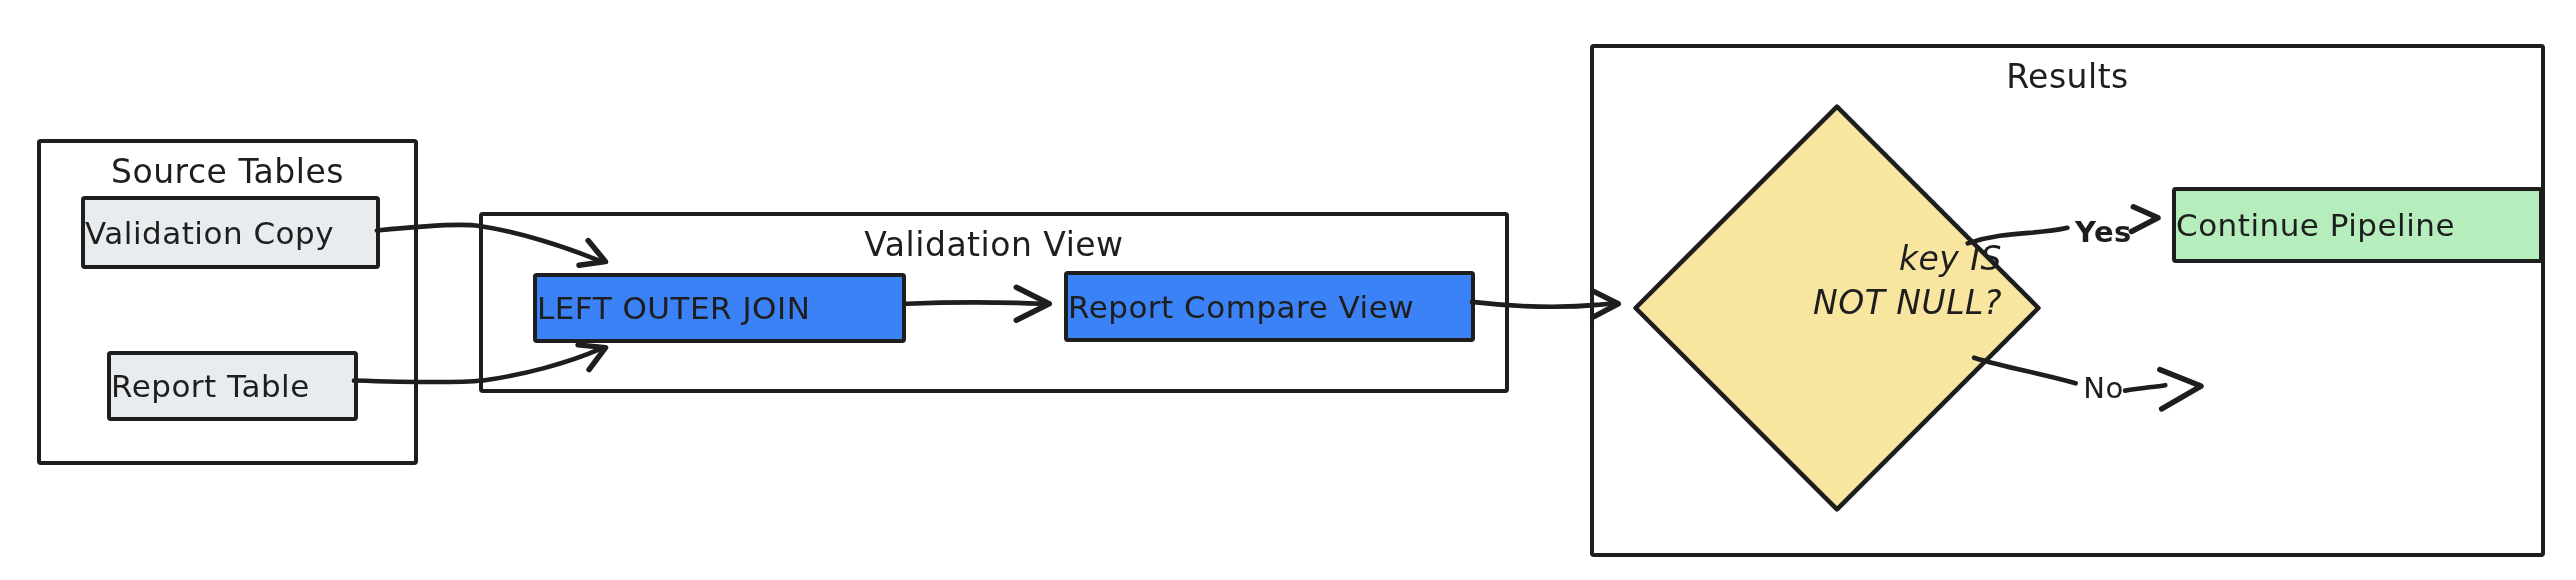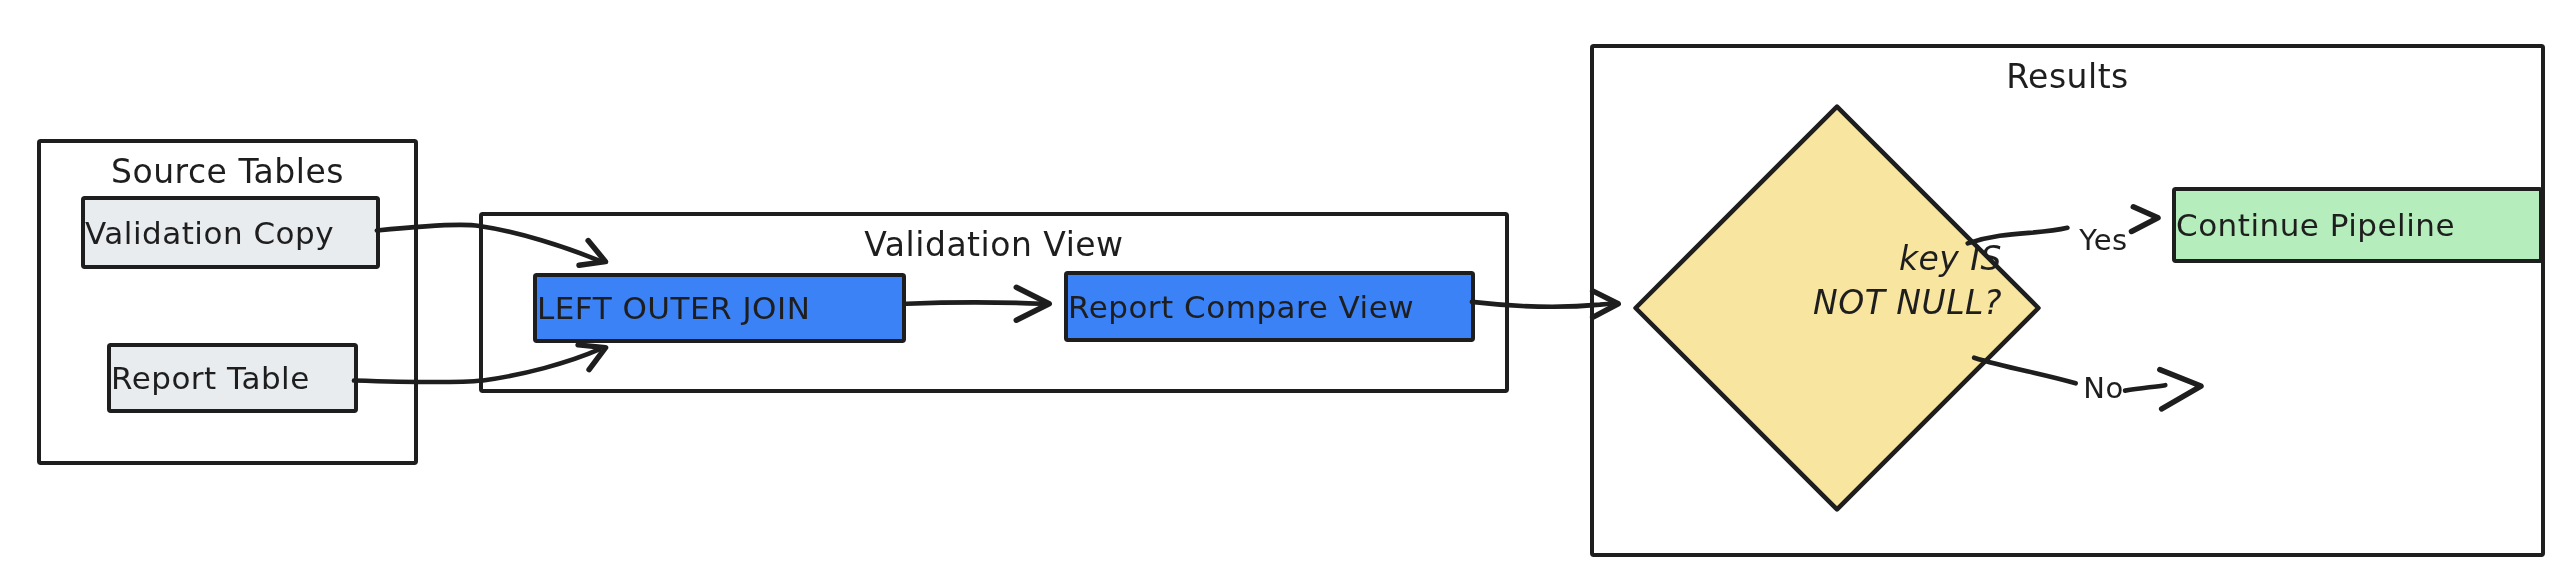--- a/index.html
+++ b/index.html
@@ -39,21 +39,21 @@
 </head>
 <body>
 
 <div class="canvas">
 
   <div class="group" style="left:37px;top:139px;width:381px;height:326px;">
     <div class="group-title">Source Tables</div>
     <div class="node node-gray" style="left:40px;top:53px;width:299px;height:73px;">
       <span>Validation Copy</span>
     </div>
-    <div class="node node-gray" style="left:66px;top:200px;width:251px;height:70px;">
+    <div class="node node-gray" style="left:66px;top:208px;width:251px;height:70px;">
       <span>Report Table</span>
     </div>
   </div>
 
   <div class="group" style="left:479px;top:212px;width:1030px;height:181px;">
     <div class="group-title">Validation View</div>
     <div class="node node-blue" style="left:50px;top:57px;width:373px;height:70px;">
       <span>LEFT OUTER JOIN</span>
     </div>
     <div class="node node-blue" style="left:581px;top:55px;width:411px;height:71px;">
@@ -69,21 +69,21 @@
     </svg>
     <div class="decision-text" style="left:78px;top:187px;width:330px;height:92px;">
       <span>key IS</span>
       <span>NOT NULL?</span>
     </div>
 
     <div class="node node-green" style="left:578px;top:139px;width:371px;height:76px;">
       <span>Continue Pipeline</span>
     </div>
 
-    <div class="edge-label" style="left:482px;top:172px;width:55px;height:40px;">Yes</div>
+    <div class="edge-label" style="left:482px;top:164px;width:55px;height:40px;font-weight:bold;">Yes</div>
     <div class="edge-label" style="left:482px;top:320px;width:55px;height:40px;">No</div>
   </div>
 
   <svg class="overlay" viewBox="0 0 2814 634">
     <g fill="none" stroke="#1e1e1e" stroke-width="5" stroke-linecap="round" stroke-linejoin="round">
 
       <path d="M 411 252 C 470 246 505 244 523 247 C 565 253 618 270 654 285"></path>
       <path d="M 632 290 L 661 286 L 642 263" stroke-width="6"></path>
 
       <path d="M 386 416 C 450 418 495 419 527 416 C 570 410 620 397 654 382"></path>

